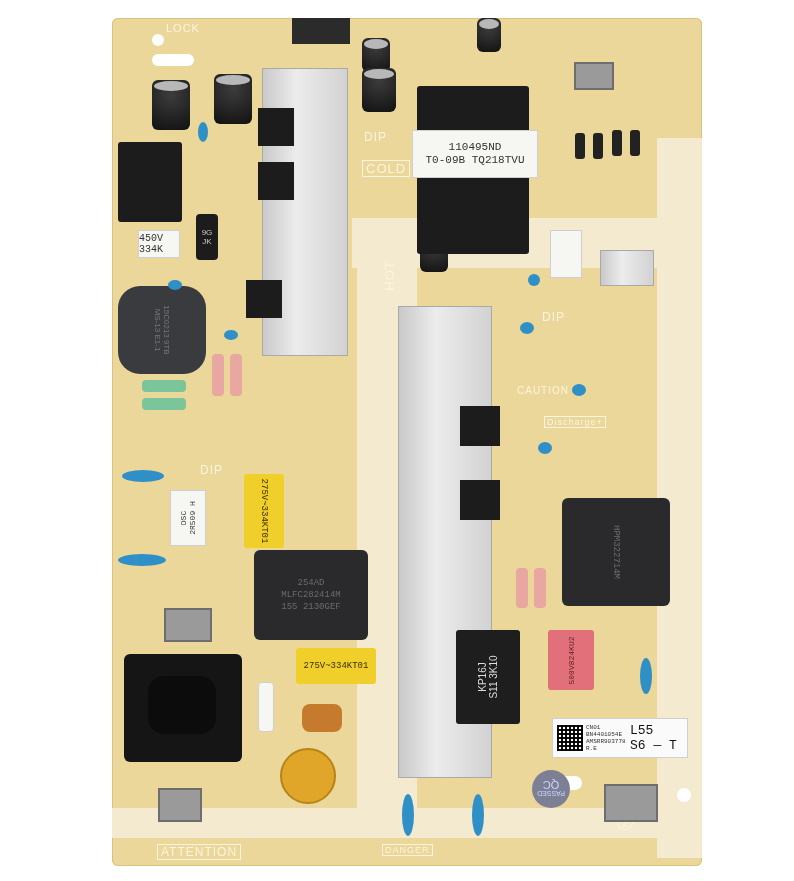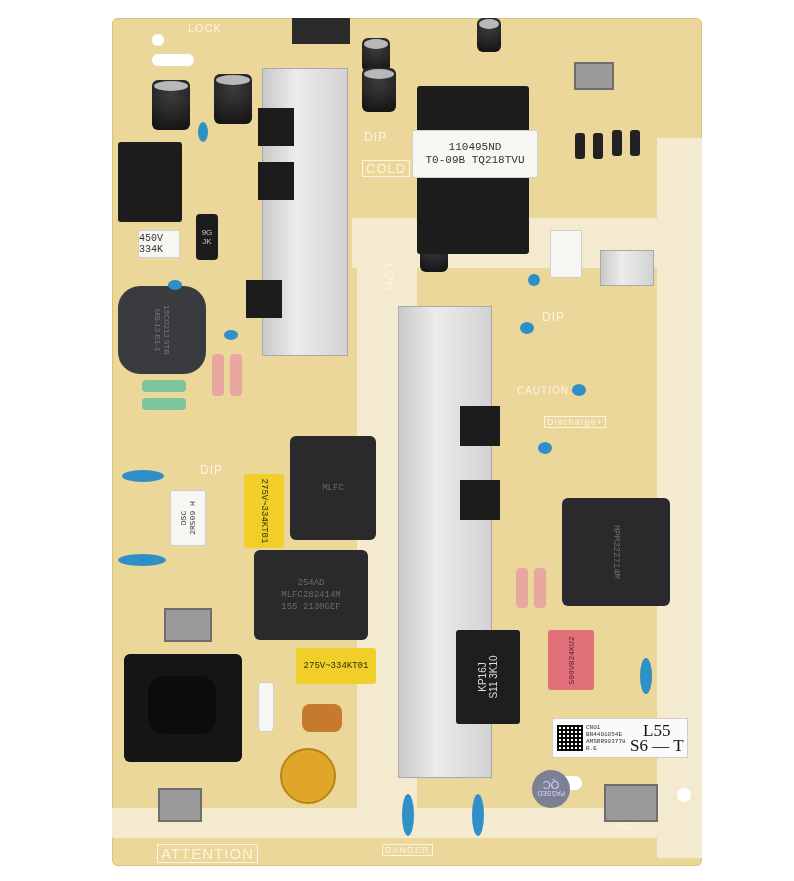--- a/index.html
+++ b/index.html
@@ -30,29 +30,29 @@
 </head>
 <body>
 
 <div id="board">
 
   <div class="zone" style="left:245px;top:200px;width:60px;height:620px;"></div>
   <div class="zone" style="left:240px;top:200px;width:330px;height:50px;"></div>
   <div class="zone" style="left:545px;top:120px;width:45px;height:720px;"></div>
   <div class="zone" style="left:0px;top:790px;width:590px;height:30px;"></div>
 
-  <div class="silk" style="left:76px;top:4px;">LOCK</div>
+  <div class="silk" style="left:54px;top:4px;">LOCK</div>
   <div class="silk" style="left:252px;top:112px;font-size:12px;">DIP</div>
   <div class="silk" style="left:250px;top:142px;font-size:13px;border:1px solid #fbf4de;padding:0 3px;">COLD</div>
   <div class="silk" style="left:262px;top:250px;font-size:13px;transform:rotate(-90deg);">HOT</div>
   <div class="silk" style="left:430px;top:292px;font-size:12px;">DIP</div>
   <div class="silk" style="left:405px;top:367px;font-size:10px;">CAUTION</div>
   <div class="silk" style="left:432px;top:398px;font-size:9px;border:1px solid #fbf4de;padding:0 2px;">Discharge+</div>
   <div class="silk" style="left:88px;top:445px;font-size:12px;">DIP</div>
-  <div class="silk" style="left:45px;top:826px;font-size:15px;border:1px solid #fbf4de;padding:0 3px;">ATTENTION</div>
+  <div class="silk" style="left:45px;top:826px;font-size:12px;border:1px solid #fbf4de;padding:0 3px;">ATTENTION</div>
   <div class="silk" style="left:270px;top:826px;font-size:9px;border:1px solid #fbf4de;padding:0 2px;">DANGER</div>
   <div class="silk" style="left:505px;top:798px;font-size:11px;border:1px solid #fbf4de;border-radius:50%;width:14px;text-align:center;">2</div>
 
   <div class="hole" style="left:40px;top:16px;width:12px;height:12px;"></div>
   <div class="slot" style="left:40px;top:36px;width:42px;height:12px;"></div>
   <div class="slot" style="left:426px;top:758px;width:44px;height:14px;"></div>
   <div class="hole" style="left:565px;top:770px;width:14px;height:14px;"></div>
 
   <div class="blk" style="left:180px;top:0px;width:58px;height:26px;background:#2b2b2b;"></div>
 
@@ -96,23 +96,20 @@
     <span>JK</span>
   </div>
 
   <div class="res" style="left:30px;top:362px;width:44px;height:12px;background:#7ac69a;"></div>
   <div class="res" style="left:30px;top:380px;width:44px;height:12px;background:#7ac69a;"></div>
   <div class="res" style="left:100px;top:336px;width:12px;height:42px;background:#e9a7a1;"></div>
   <div class="res" style="left:118px;top:336px;width:12px;height:42px;background:#e9a7a1;"></div>
   <div class="res" style="left:404px;top:550px;width:12px;height:40px;background:#e9a7a1;"></div>
   <div class="res" style="left:422px;top:550px;width:12px;height:40px;background:#e9a7a1;"></div>
 
-  <div class="choke" style="left:178px;top:418px;width:86px;height:104px;">
-    <span>MLFC</span>
-  </div>
   <div class="choke" style="left:142px;top:532px;width:114px;height:90px;flex-direction:column;">
     <span>254AD</span>
     <span>MLFC282414M</span>
     <span>155 2130GEF</span>
   </div>
 
   <div class="ycap" style="left:132px;top:456px;width:40px;height:74px;">
     <span style="transform:rotate(90deg);white-space:nowrap;">275V~334KT01</span>
   </div>
   <div class="ycap" style="left:184px;top:630px;width:80px;height:36px;">
@@ -170,21 +167,21 @@
   <div class="clip" style="left:492px;top:766px;width:50px;height:34px;"></div>
 
   <div class="label-white" style="left:440px;top:700px;width:134px;height:38px;display:flex;align-items:center;background:#fafafa;">
     <div style="width:26px;height:26px;margin-left:4px;background:repeating-linear-gradient(90deg,#111 0 2px,#fff 2px 4px),repeating-linear-gradient(0deg,#111 0 2px,#fff 2px 4px);background-blend-mode:multiply;"></div>
     <div style="display:flex;flex-direction:column;font-size:6px;line-height:7px;margin-left:3px;width:44px;">
       <span>CN01</span>
       <span>BN4401054E</span>
       <span>AMSRR903778</span>
       <span>R.E</span>
     </div>
-    <div style="display:flex;flex-direction:column;font-family:Liberation Serif, serif;font-size:17px;line-height:15px;color:#111;align-items:center;">
+    <div style="display:flex;flex-direction:column;font-family:Liberation Mono, monospace;font-size:13px;line-height:15px;color:#111;">
       <span>L55</span>
       <span>S6 — T</span>
     </div>
   </div>
 
   <div class="abs" style="left:420px;top:752px;width:38px;height:38px;border-radius:50%;background:#7d7f95;color:#cfd4ff;font-size:7px;display:flex;flex-direction:column;align-items:center;justify-content:center;line-height:9px;transform:rotate(180deg);">
     <span>PASSED</span>
     <span style="font-size:11px;">QC</span>
   </div>
 </div>

